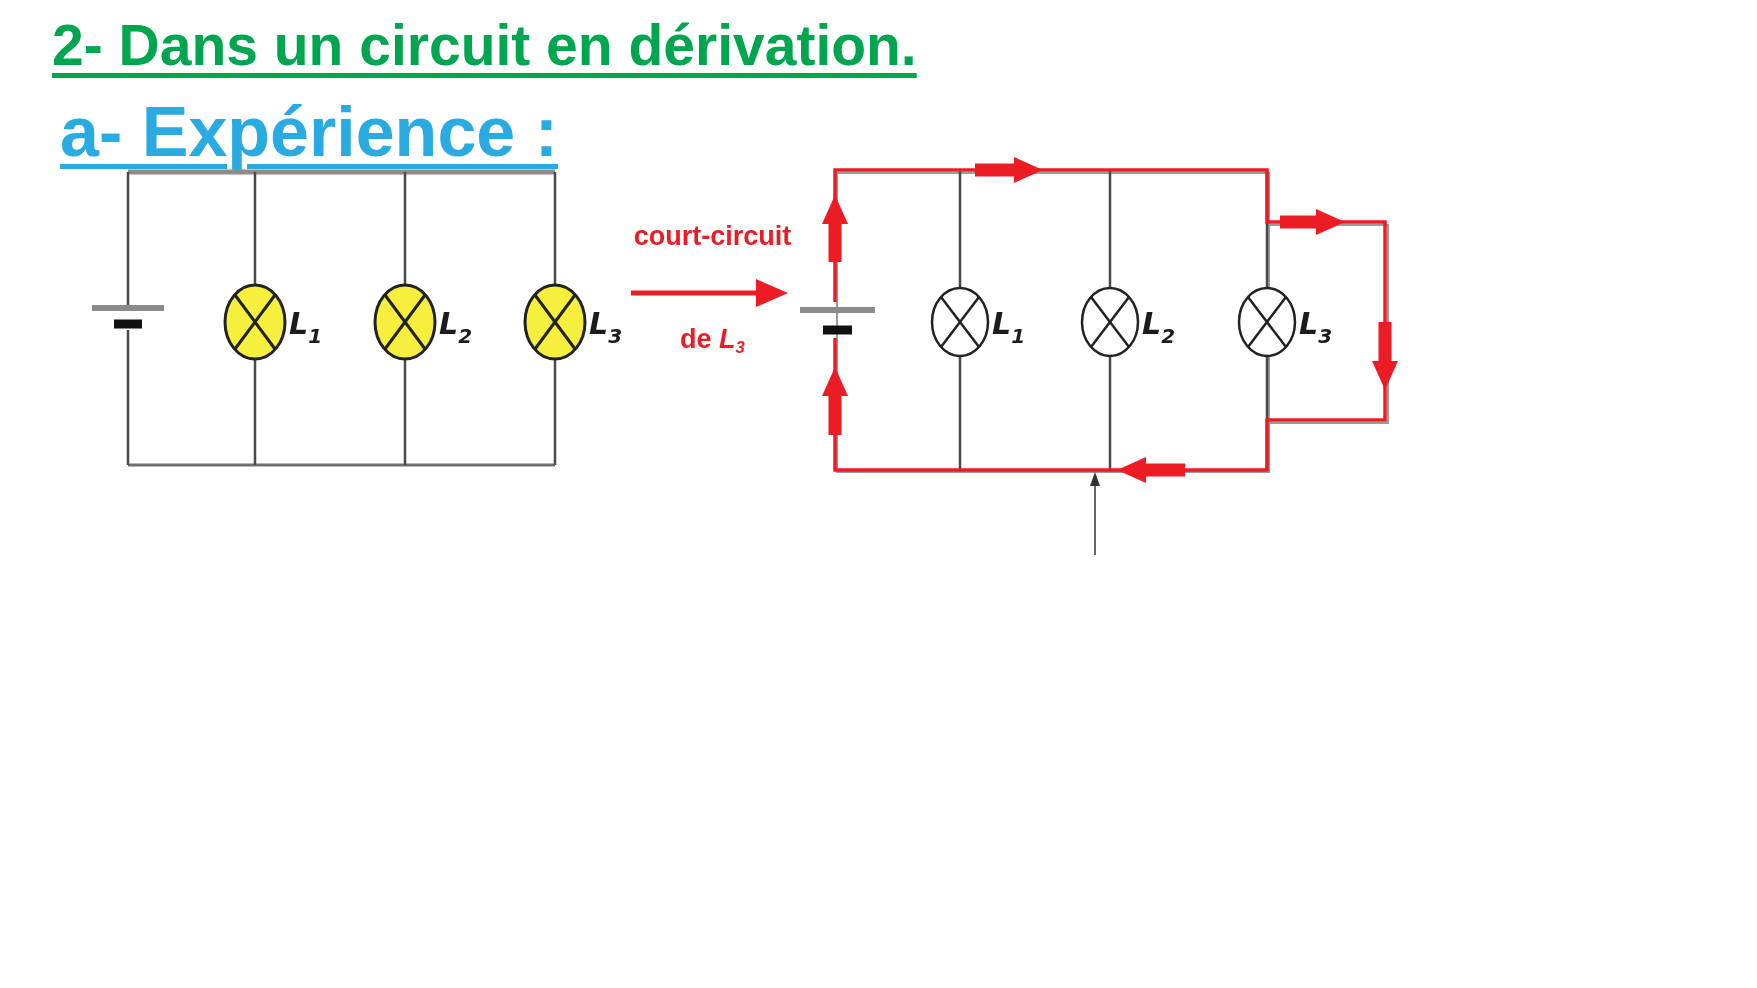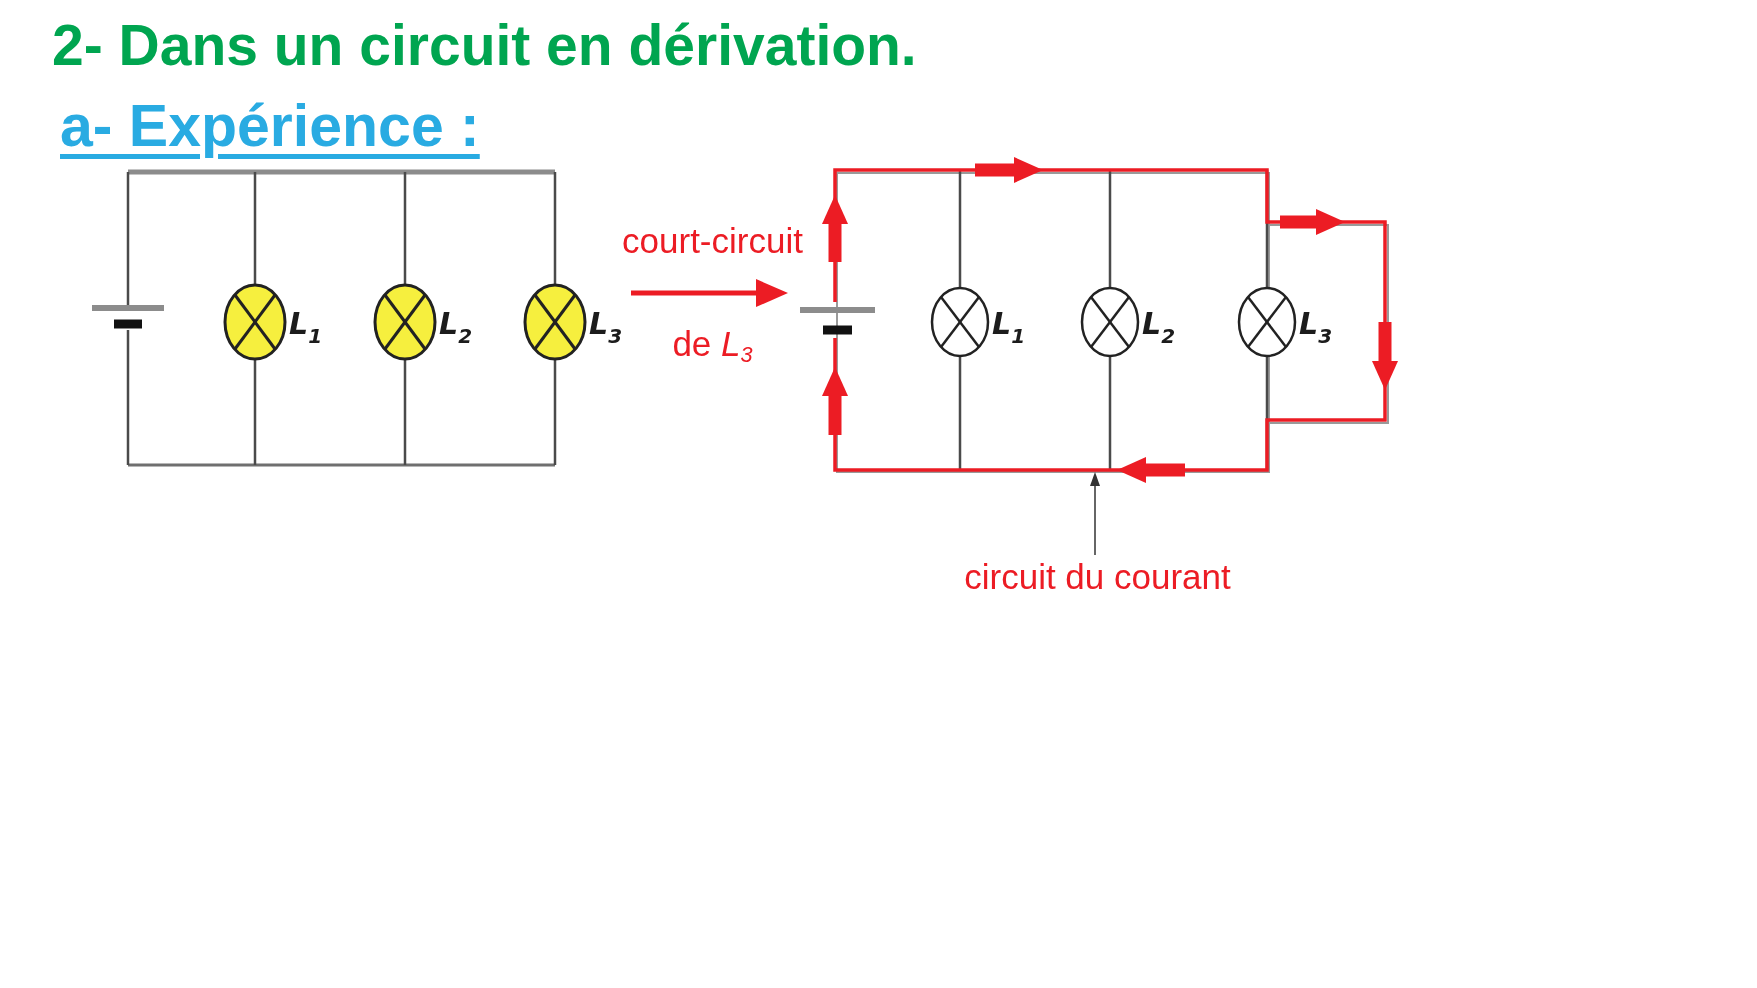--- a/index.html
+++ b/index.html
@@ -4,31 +4,31 @@
 <style>
   html,body{margin:0;padding:0;background:#ffffff;}
   .canvas{
     position:relative;width:1757px;height:988px;background:#ffffff;overflow:hidden;
     font-family:"Liberation Sans", sans-serif;
   }
   .abs{position:absolute;}
   .title{
     position:absolute;left:52px;top:12px;
     font-size:57px;font-weight:bold;color:var(--title_green);
-    text-decoration-thickness:5px;text-underline-offset:8px;
+    text-decoration:underline;text-decoration-thickness:5px;text-underline-offset:8px;
     white-space:nowrap;
   }
   .subtitle{
     position:absolute;left:60px;top:92px;
-    font-size:59px;font-weight:bold;color:var(--subtitle_blue);
+    font-size:70px;font-weight:bold;color:var(--subtitle_blue);
     text-decoration:underline;text-decoration-thickness:5px;text-underline-offset:8px;
     white-space:nowrap;
   }
   .redlabel{
-    color:var(--accent_red);font-weight:normal;font-size:35px;line-height:1.1;
+    color:var(--accent_red);font-weight:bold;font-size:27px;line-height:1.1;
     font-family:"Liberation Sans", sans-serif;
   }
   .center{text-align:center;}
   .ital{font-style:italic;}
   .subsp{font-size:0.62em;vertical-align:-0.28em;font-style:italic;}
 
   
   .wire-gray{stroke:var(--wire_gray);stroke-width:5;fill:none;}
   .wire-mid{stroke:#6f6f6f;stroke-width:3;fill:none;}
   .wire-dark{stroke:var(--wire_dark);stroke-width:2.5;fill:none;}
@@ -164,15 +164,14 @@
       <line x1="496" y1="147" x2="458" y2="197" class="lampx-thin"></line>
       <text class="lamp-label" x="509" y="184"><tspan>L</tspan><tspan class="sub" dy="9">3</tspan></text>
     </g>
 
     <g>
       <line x1="305" y1="405" x2="305" y2="334" class="pointer"></line>
       <polygon points="300,336 310,336 305,322" class="pointer-head"></polygon>
     </g>
   </svg>
 
-  <div class="redlabel center abs" style="left:955px;top:558px;width:285px">circuit du courant</div>
 
 </div>
 
 </body></html>

